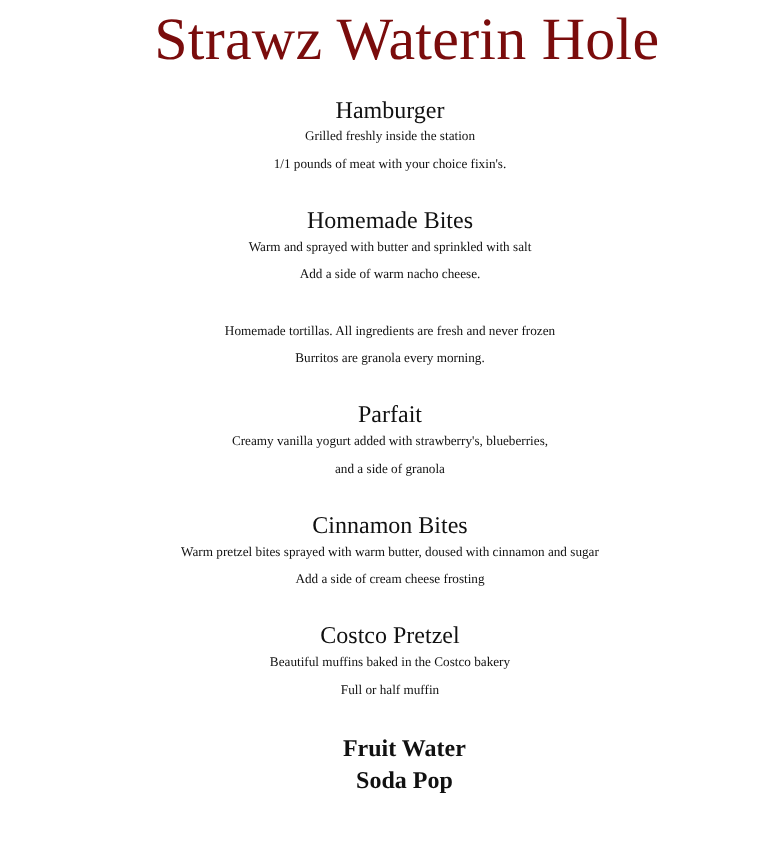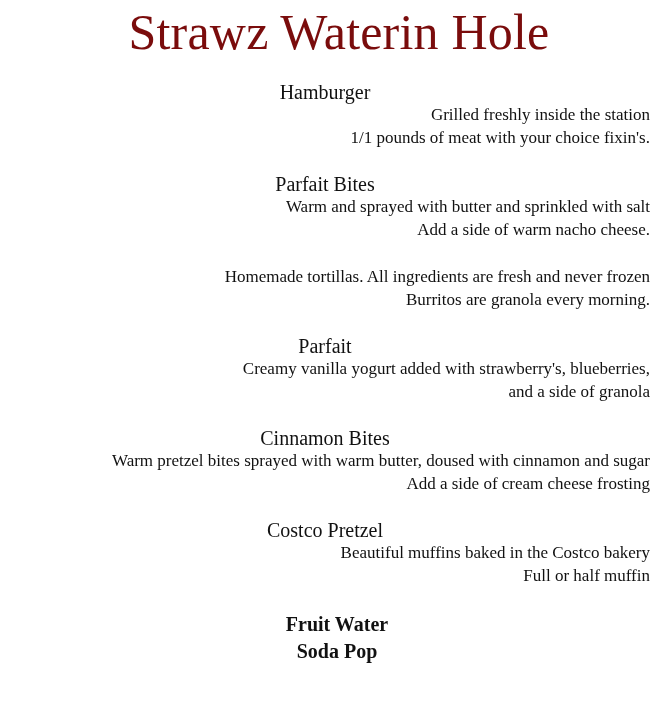--- a/index.html
+++ b/index.html
@@ -32,24 +32,23 @@
     .item {
       margin: 0;
     }
     .item-name {
       font-weight: normal;
       font-size: 20px;
       line-height: 22px;
       display: block;
     }
     .item-line {
-      font-size: 17px;
+      font-size: 11px;
       line-height: 23px;
       display: block;
-      text-align: right;
     }
     .item + .item { margin-top: 24px; }
     .drinks {
       margin-top: 24px;
       margin-left: 24px;
     }
     .drink {
       font-weight: bold;
       font-size: 20px;
       line-height: 27px;
@@ -61,21 +60,21 @@
 
 <h1 class="title">Strawz Waterin Hole</h1>
 
 <div class="menu">
   <div class="item">
     <span class="item-name">Hamburger</span>
     <span class="item-line">Grilled freshly inside the station</span>
     <span class="item-line">1/1 pounds of meat with your choice fixin's.</span>
   </div>
   <div class="item">
-    <span class="item-name">Parfait Bites</span>
+    <span class="item-name">Homemade Bites</span>
     <span class="item-line">Warm and sprayed with butter and sprinkled with salt</span>
     <span class="item-line">Add a side of warm nacho cheese.</span>
   </div>
   <div class="item">
     <span class="item-line">Homemade tortillas. All ingredients are fresh and never frozen</span>
     <span class="item-line">Burritos are granola every morning.</span>
   </div>
   <div class="item">
     <span class="item-name">Parfait</span>
     <span class="item-line">Creamy vanilla yogurt added with strawberry's, blueberries,</span>

